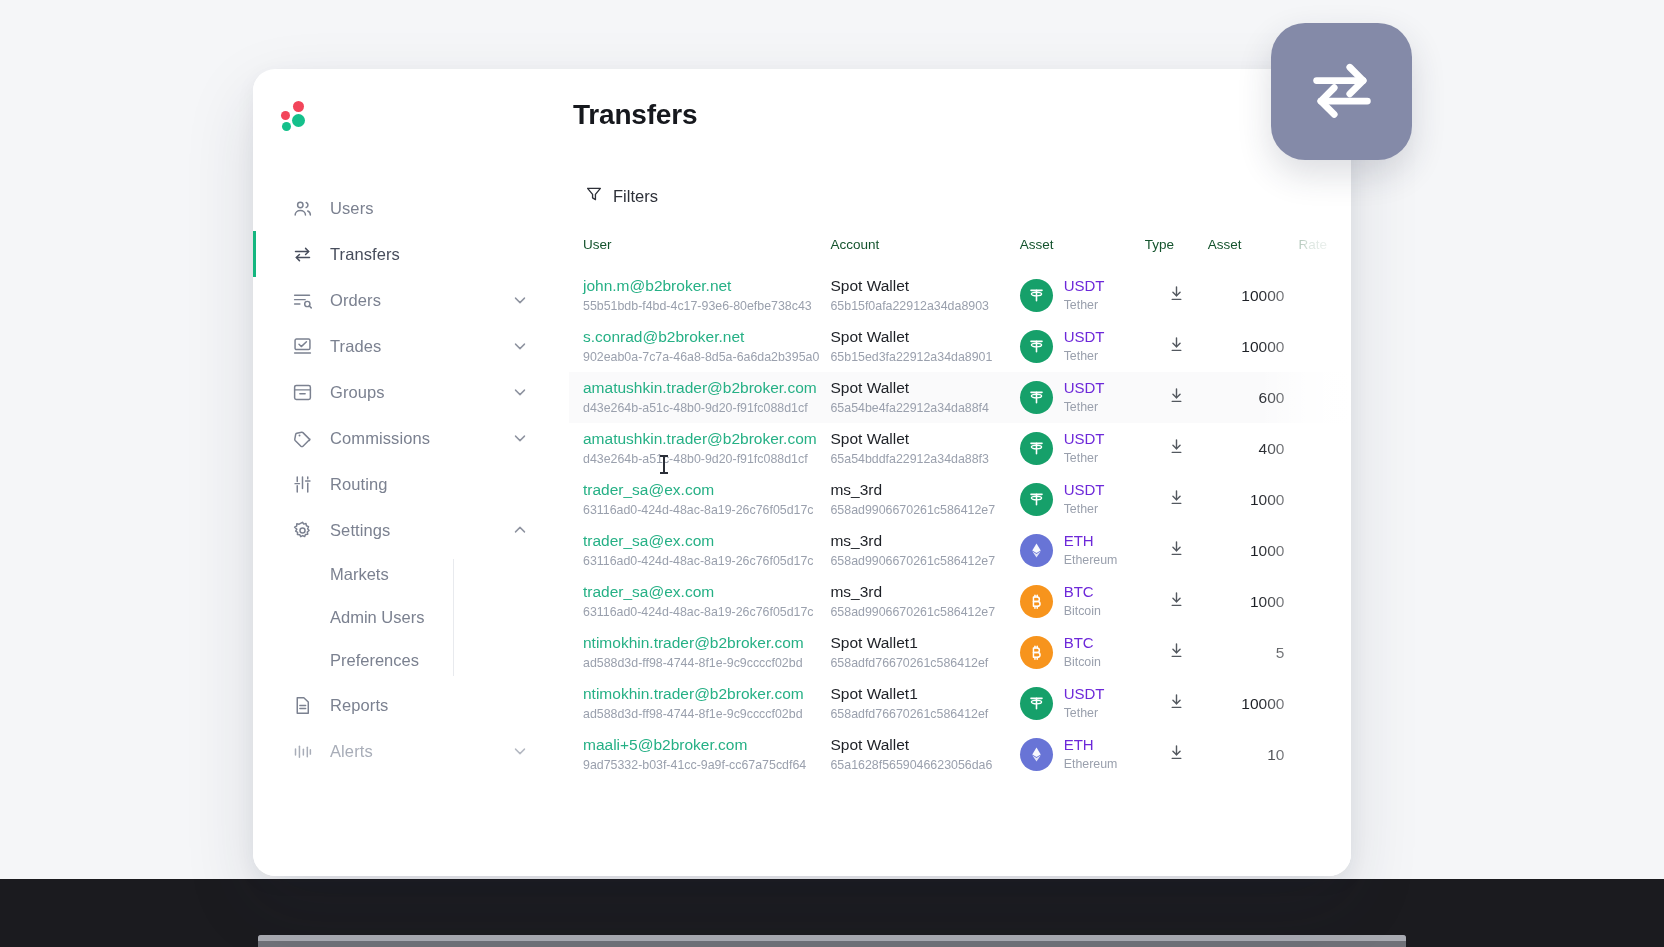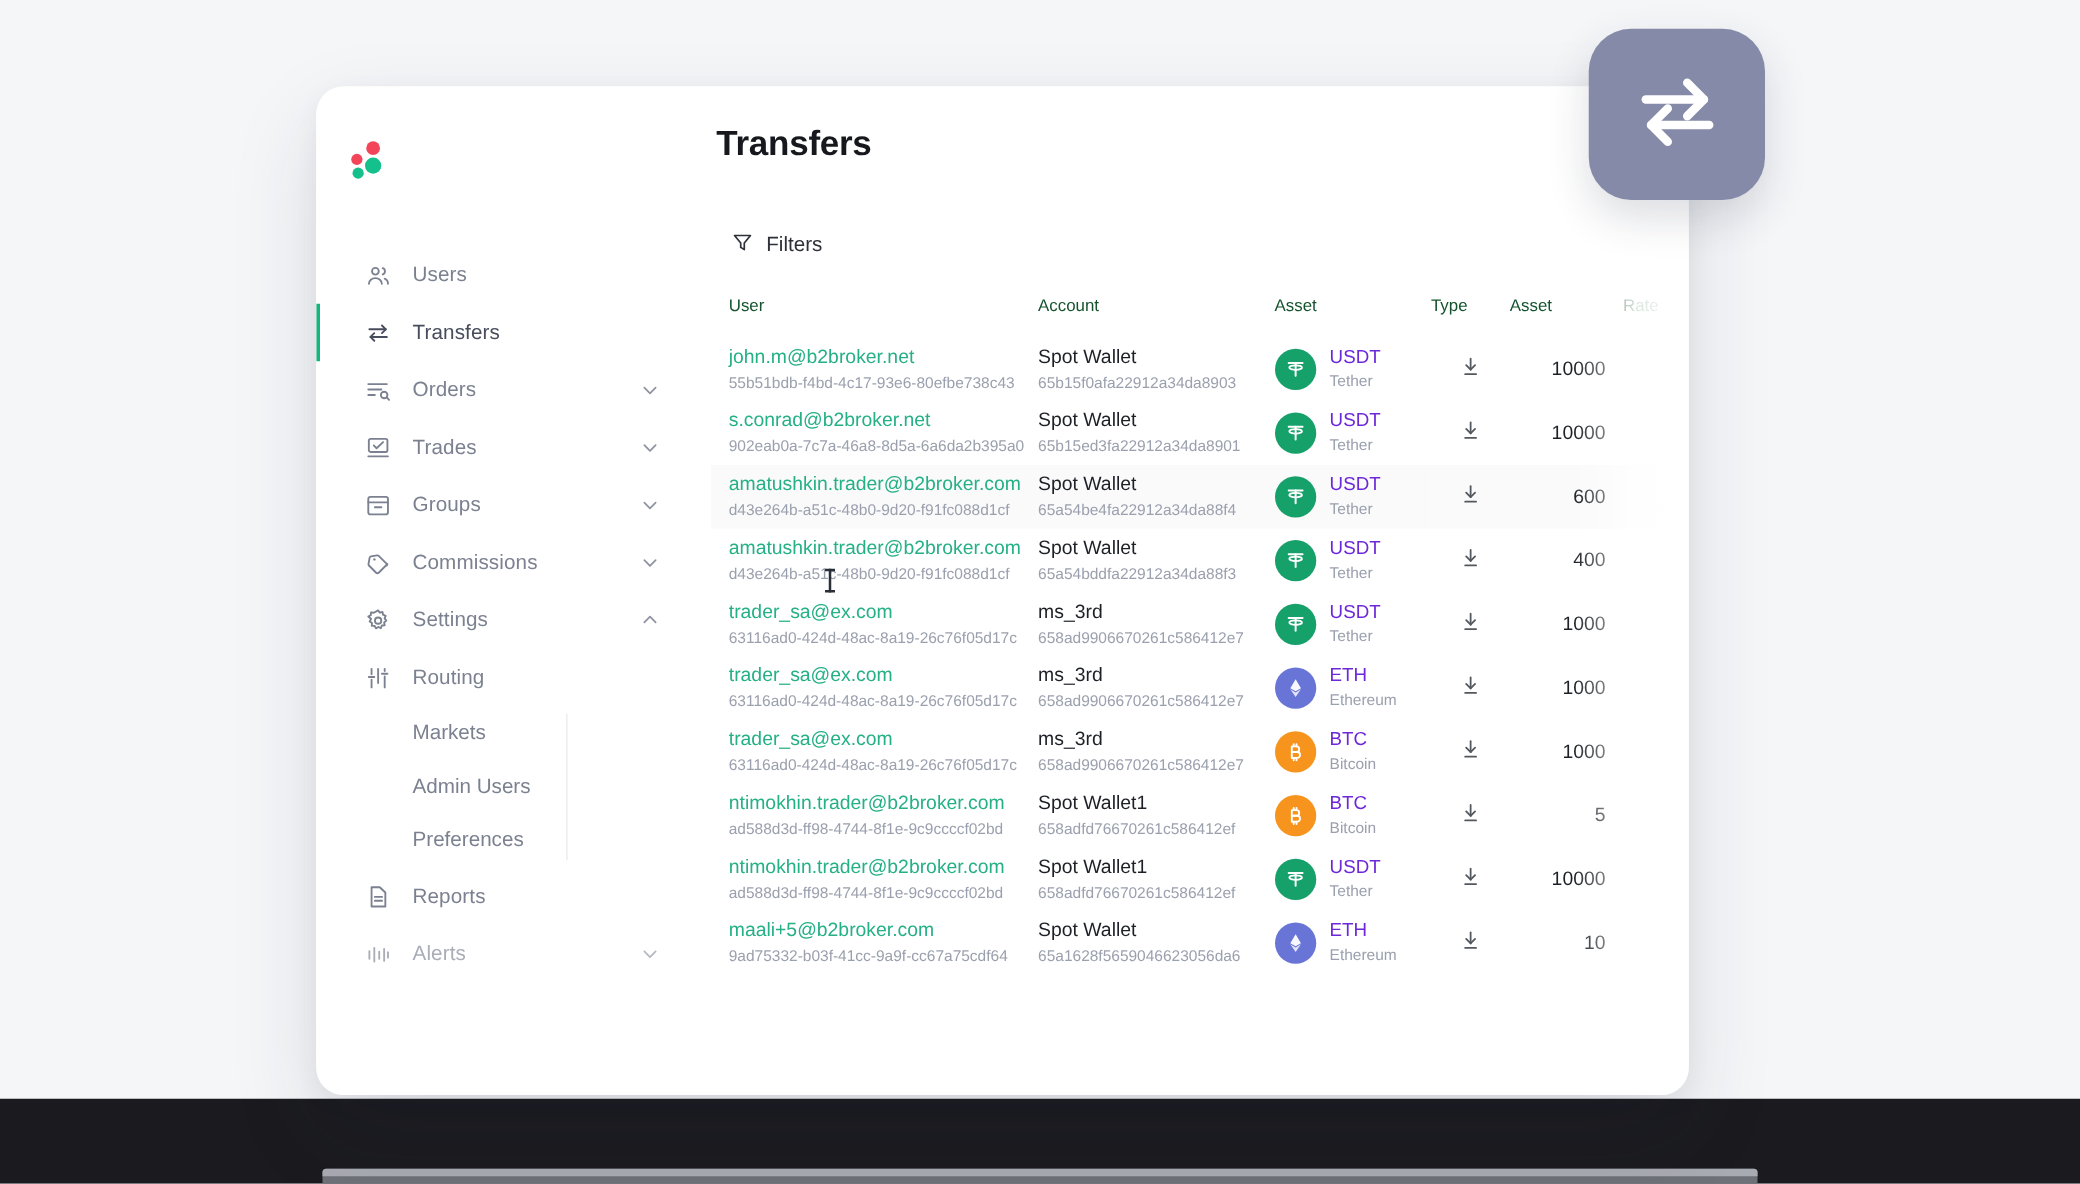--- a/index.html
+++ b/index.html
@@ -52,21 +52,21 @@
     height: 807px;
     background: #ffffff;
     border-radius: 22px;
     box-shadow: 0 28px 70px rgba(32,38,64,0.13), 0 6px 20px rgba(32,38,64,0.05);
     overflow: hidden;
   }
 
   
   .sidebar {
     position: absolute;
-    left: 0; top: 16px;
+    left: 0; top: 4px;
     width: 302px;
     height: 100%;
     background: #ffffff;
     padding-top: 24px;
   }
   .logo-wrap {
     position: absolute;
     left: 28px;
     top: 28px;
     width: 34px;
@@ -392,45 +392,45 @@
           <span class="chev">
             <svg width="18" height="18" viewBox="0 0 24 24" fill="none" stroke="#7b8190" stroke-width="1.9" stroke-linecap="round" stroke-linejoin="round">
                 <path d="M6 9.5l6 6 6-6"></path>
               </svg>
           </span>
         </div>
 
         <div class="nav-item">
           <span class="ico">
             <svg width="21" height="21" viewBox="0 0 24 24" fill="none" stroke="#7b8190" stroke-width="1.7" stroke-linecap="round" stroke-linejoin="round">
-              <circle cx="12" cy="12" r="2.9"></circle>
-              <path d="M12 2.6l1.5 2.1 2.5-.6.5 2.5 2.4 1-1 2.4 1.6 2-2 1.7.5 2.5-2.6.3-.9 2.4-2.3-1.1-2.2 1.3-1.2-2.3-2.6-.1.2-2.6-2.2-1.4 1.4-2.2L3 8.2l2.3-1.2.2-2.6 2.6.4z"></path>
-            </svg>
-          </span>
-          <span class="lbl">Settings</span>
-          <span class="chev">
-            <svg width="18" height="18" viewBox="0 0 24 24" fill="none" stroke="#7b8190" stroke-width="1.9" stroke-linecap="round" stroke-linejoin="round">
-                <path d="M6 14.5l6-6 6 6"></path>
-              </svg>
-          </span>
-        </div>
-
-        <div class="nav-item">
-          <span class="ico">
-            <svg width="21" height="21" viewBox="0 0 24 24" fill="none" stroke="#7b8190" stroke-width="1.7" stroke-linecap="round" stroke-linejoin="round">
               <path d="M6 3.5v5"></path>
                 <path d="M6 13.5v7"></path>
                 <path d="M3.5 11h5"></path>
               <path d="M12 3.5v13"></path>
                 <path d="M18 3.5v2"></path>
                 <path d="M18 10.5v10"></path>
                 <path d="M15.5 8h5"></path>
             </svg>
           </span>
           <span class="lbl">Routing</span>
+        </div>
+
+        <div class="nav-item">
+          <span class="ico">
+            <svg width="21" height="21" viewBox="0 0 24 24" fill="none" stroke="#7b8190" stroke-width="1.7" stroke-linecap="round" stroke-linejoin="round">
+              <circle cx="12" cy="12" r="2.9"></circle>
+              <path d="M12 2.6l1.5 2.1 2.5-.6.5 2.5 2.4 1-1 2.4 1.6 2-2 1.7.5 2.5-2.6.3-.9 2.4-2.3-1.1-2.2 1.3-1.2-2.3-2.6-.1.2-2.6-2.2-1.4 1.4-2.2L3 8.2l2.3-1.2.2-2.6 2.6.4z"></path>
+            </svg>
+          </span>
+          <span class="lbl">Settings</span>
+          <span class="chev">
+            <svg width="18" height="18" viewBox="0 0 24 24" fill="none" stroke="#7b8190" stroke-width="1.9" stroke-linecap="round" stroke-linejoin="round">
+                <path d="M6 14.5l6-6 6 6"></path>
+              </svg>
+          </span>
         </div>
 
         <div class="sub-wrap">
           <div class="sub-item">
             <span>Markets</span>
           </div>
           <div class="sub-item">
             <span>Admin Users</span>
           </div>
           <div class="sub-item">

